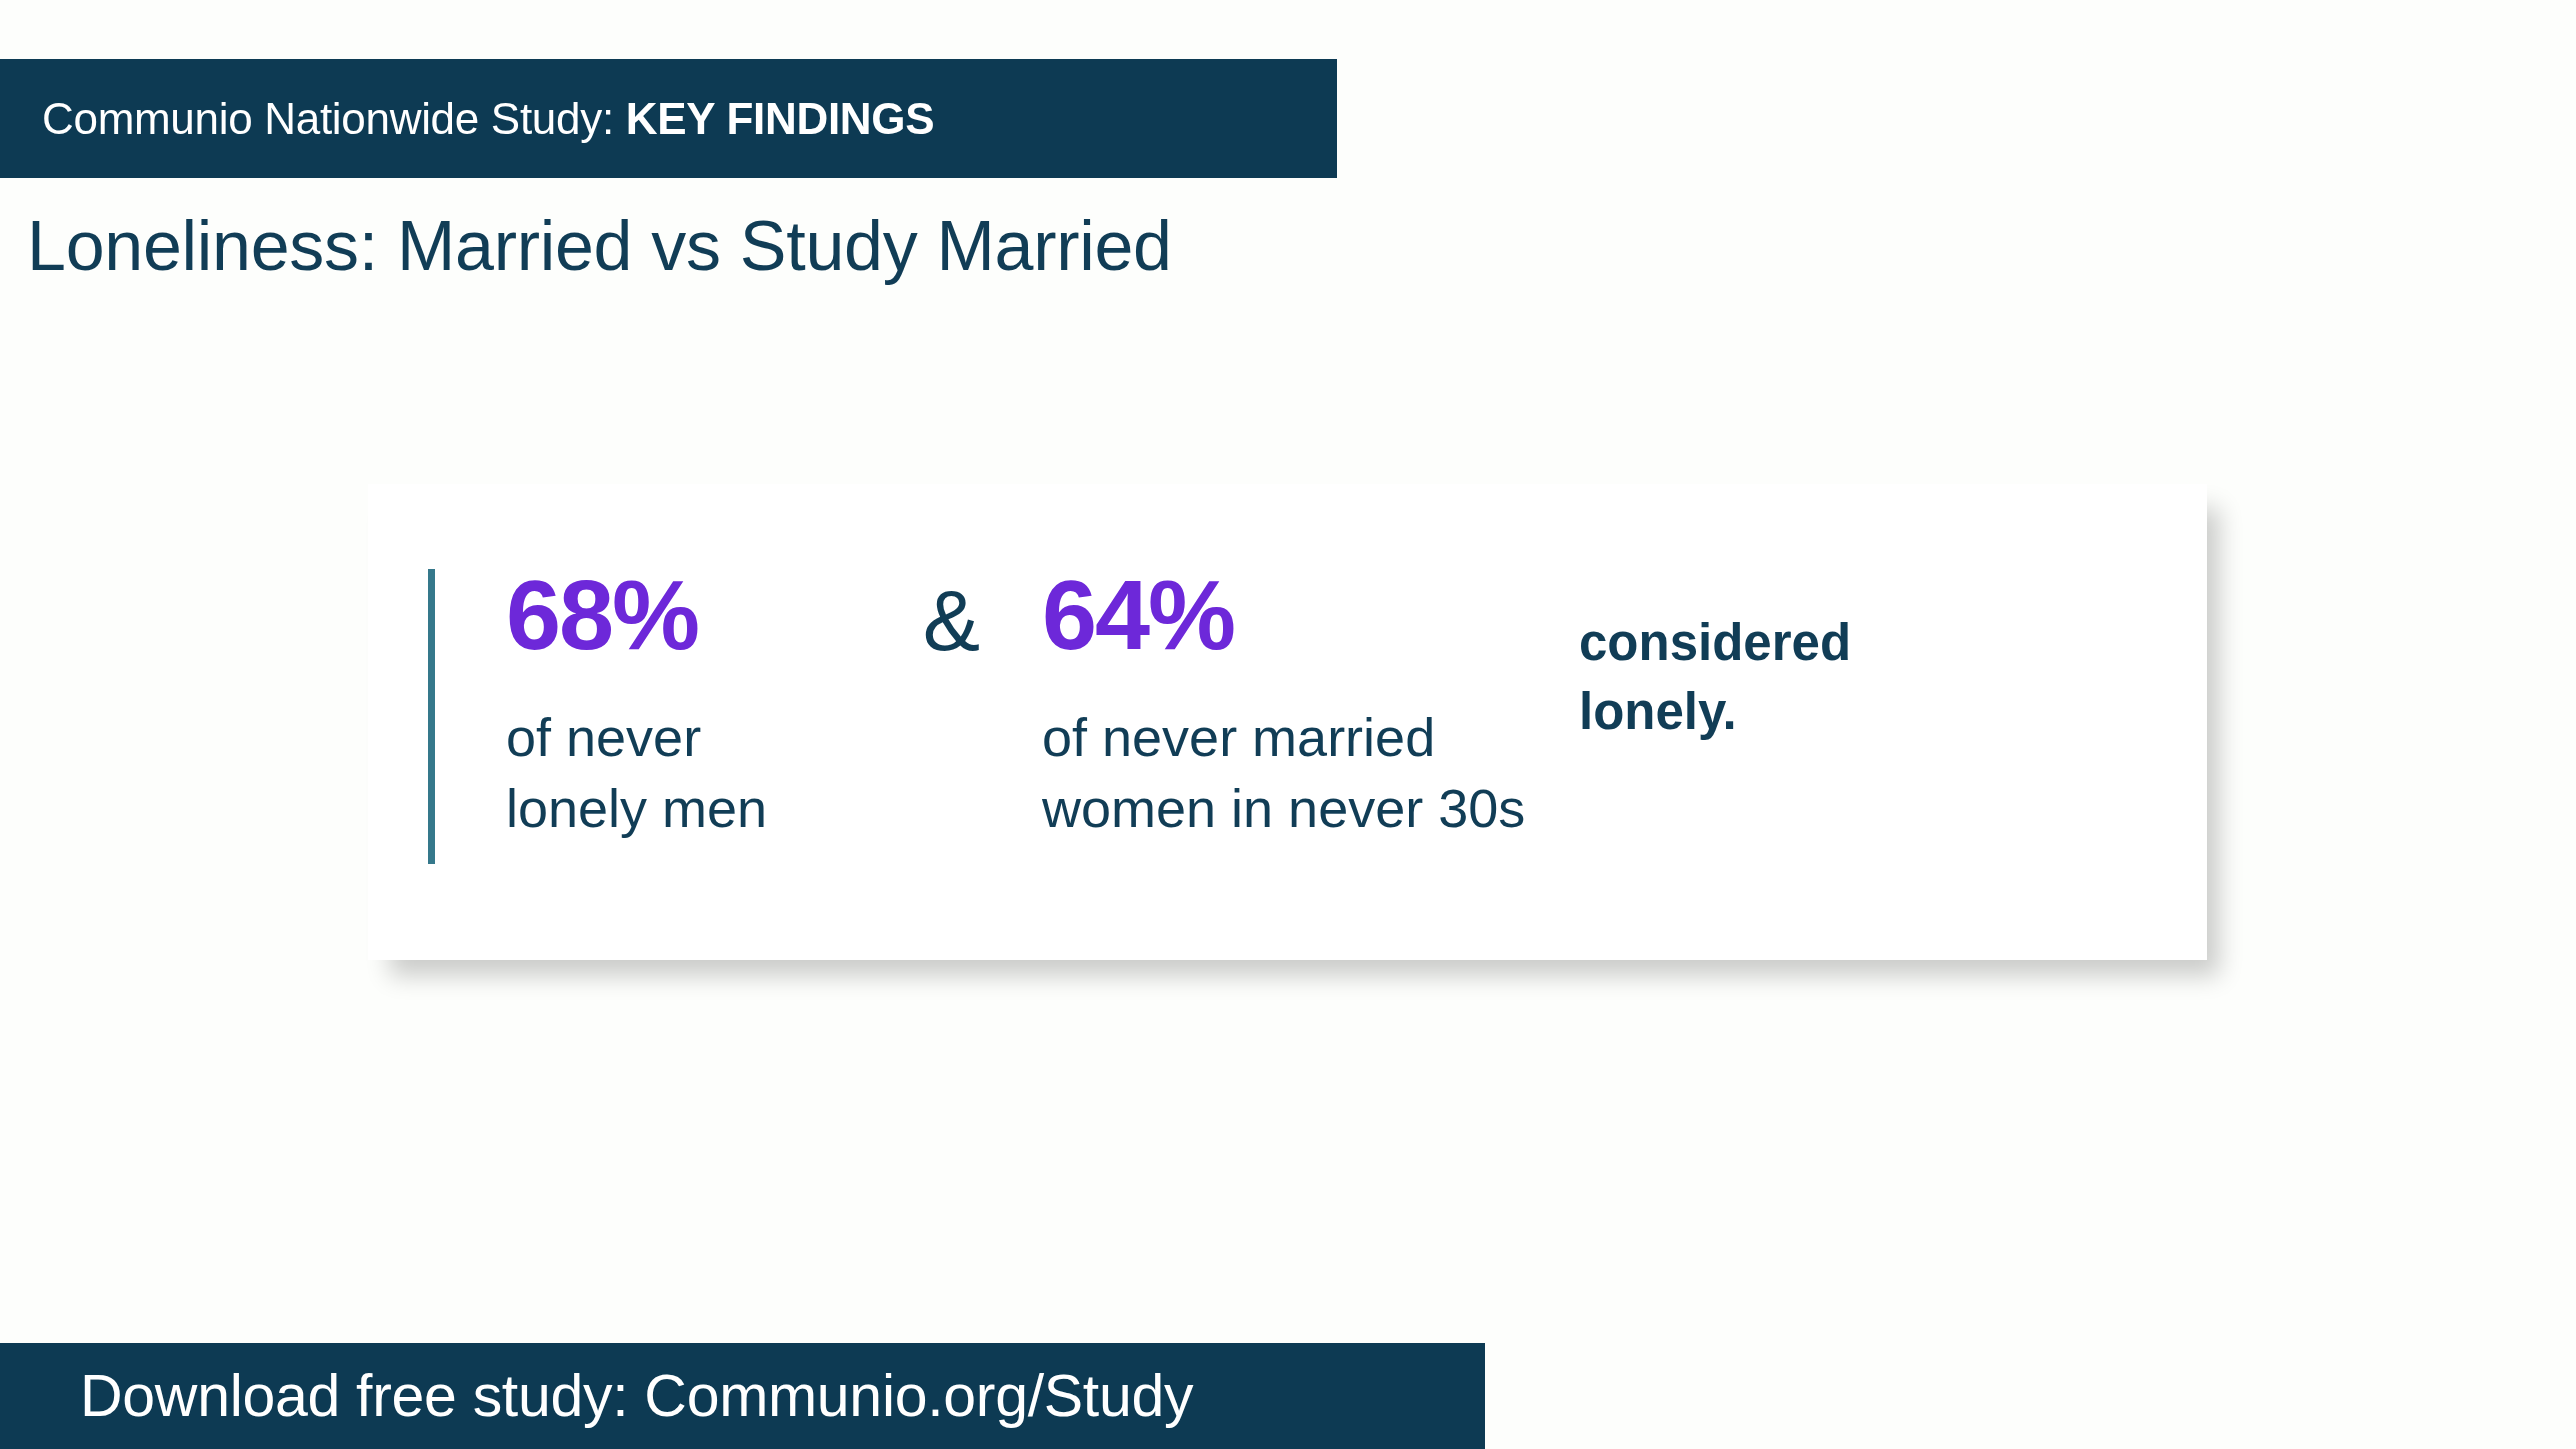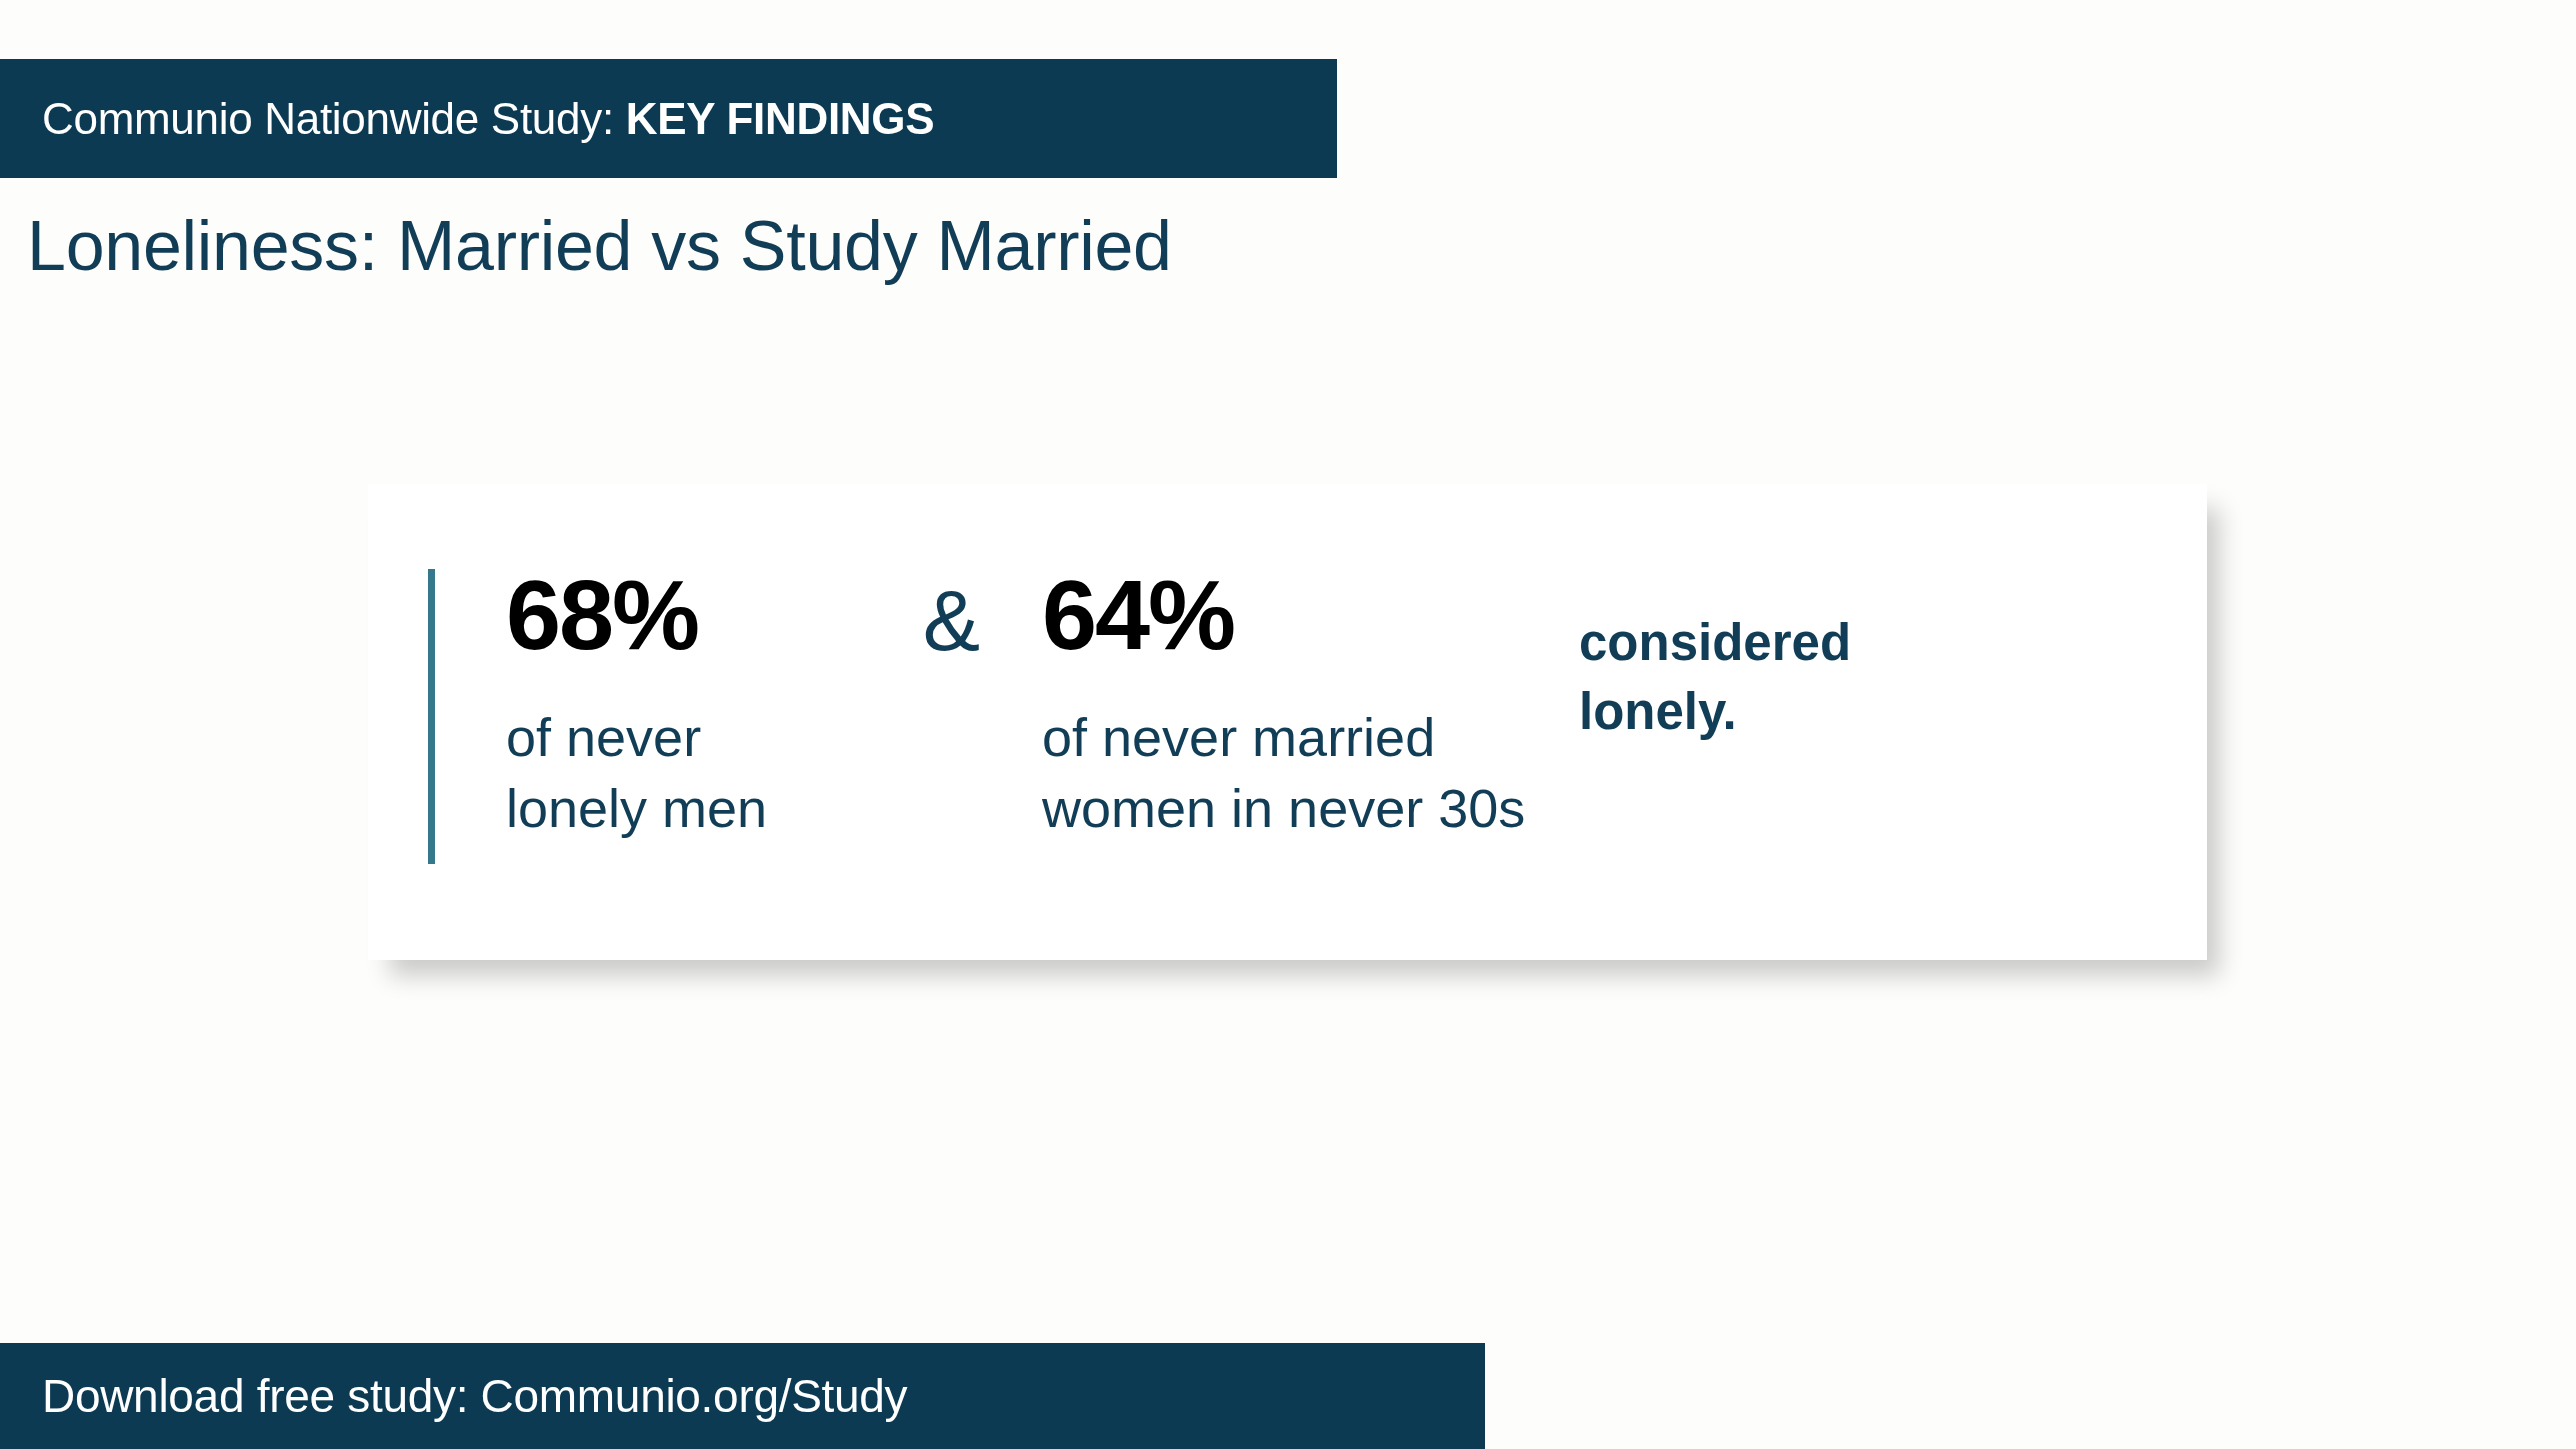--- a/index.html
+++ b/index.html
@@ -81,21 +81,21 @@
   .stat-col {
     position: absolute;
     top: 0;
   }
   #col-men  { left: 138px;  width: 295px; }
   #amp-wrap { left: 530px;  width: 107px; }
   #col-women{ left: 674px; width: 429px; }
   #col-tail { left: 1211px; width: 510px; }
 
   .stat-number {
-    color: #000000;
+    color: #6d28d9;
     font-size: 99px;
     font-weight: 700;
     line-height: 1;
     margin-top: 81px;
     letter-spacing: -2px;
     white-space: nowrap;
   }
   .amp-symbol {
     color: #113d56;
     font-size: 86px;
@@ -129,25 +129,26 @@
     width: 1485px;
     height: 106px;
     background: #0d3a53;
     display: flex;
     align-items: center;
     box-sizing: border-box;
     padding-left: 42px;
   }
   #footer-banner .fb-text {
     color: #ffffff;
-    font-size: 46px;
+    font-size: 59px;
     font-weight: 400;
     line-height: 1;
     white-space: nowrap;
     letter-spacing: -0.3px;
+    margin-left: 38px;
   }
 </style>
 </head>
 <body>
 
 <div id="header-banner">
   <div class="hb-text"><span class="hb-regular">Communio Nationwide Study</span><span class="hb-regular">: </span><span class="hb-bold">KEY FINDINGS</span></div>
 </div>
 
 <div id="page-subtitle">Loneliness: Married vs Study Married</div>

